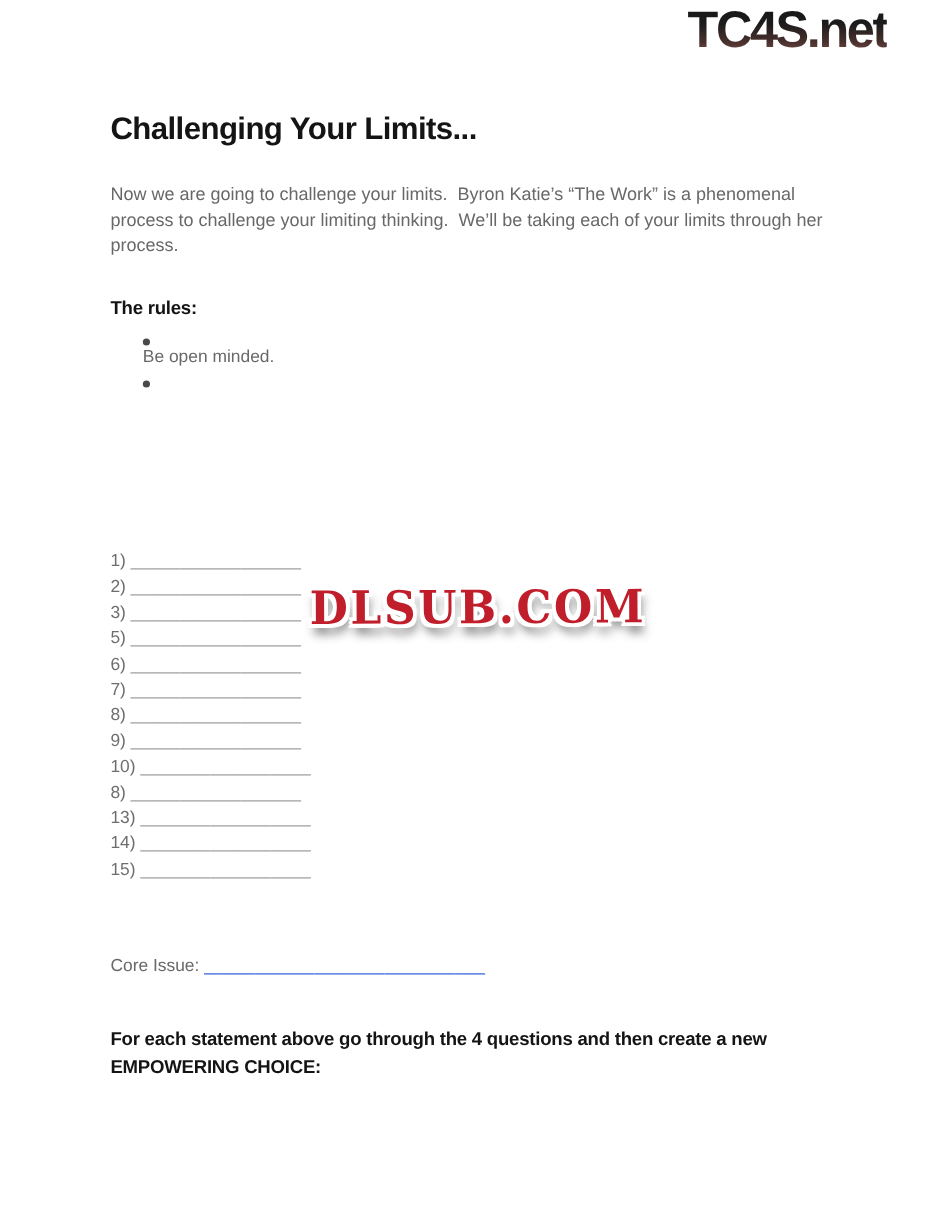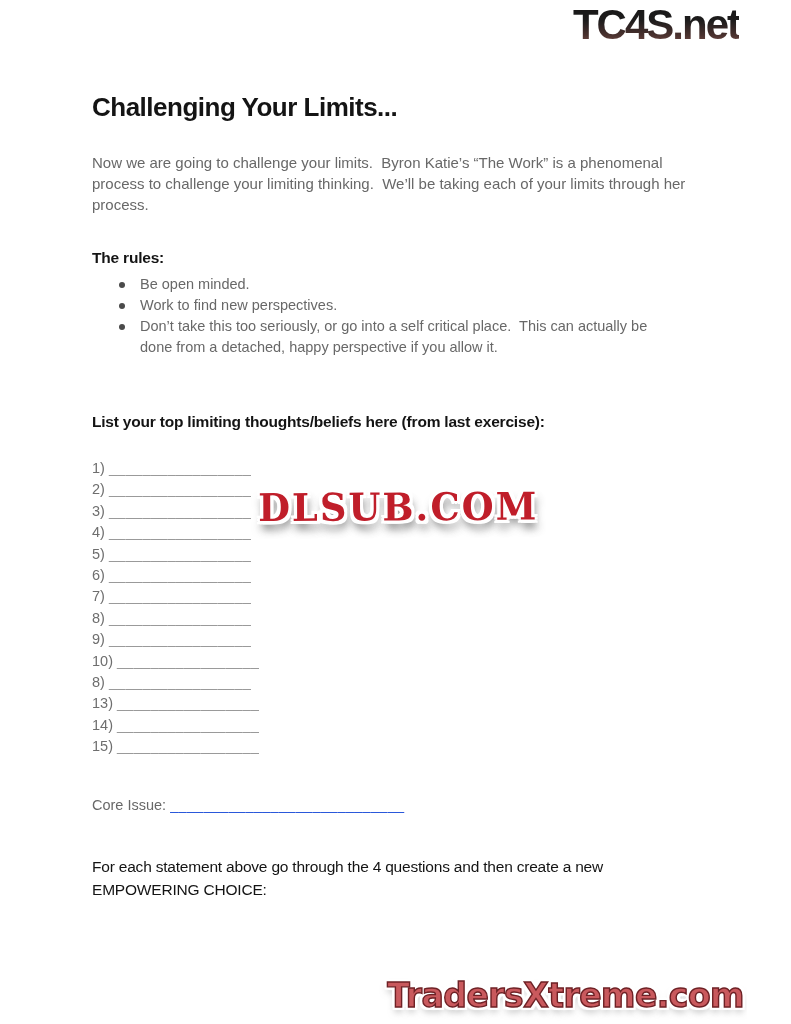--- a/index.html
+++ b/index.html
@@ -35,21 +35,21 @@
     white-space:pre-wrap;
   }
   .rules-heading {
     position:absolute; left:92px; top:249px;
     font-size:15.5px; font-weight:bold; color:#141414;
     letter-spacing:-0.2px;
   }
   .rules {
     position:absolute; left:119px; top:274px; width:600px;
   }
-  .rule-row { display:flex; align-items:flex-start; }
+  .rule-row { display:flex; align-items:flex-start;flex-direction:column; }
   .bullet-dot {
     flex:0 0 auto;
     width:6px; height:6px; border-radius:50%;
     background:#4a4a4a; margin:8px 15px 0 0;
   }
   .rule-text {
     font-size:14.5px; line-height:21px; color:#686868;
     white-space:pre-wrap;
   }
   .list-heading {
@@ -64,21 +64,21 @@
   .blank-row { white-space:nowrap; }
   .blank-row .num { color:#6e6e6e; }
   .blank-row .line { color:#949494; letter-spacing:0.3px; }
   .core-issue {
     position:absolute; left:92px; top:797px;
     font-size:14.5px; color:#686868;
   }
   .core-issue .line { color:#1d4ed8; letter-spacing:0.3px;margin-top:14px; }
   .closing {
     position:absolute; left:92px; top:855px; width:640px;
-    font-size:15.5px; line-height:23px; font-weight:normal; color:#141414;
+    font-size:15.5px; line-height:23px; font-weight:bold; color:#141414;
     letter-spacing:-0.2px;
     white-space:pre-wrap;
   }
 
   
   .wm-center {
     position:absolute; left:258px; top:484px;
     font-family:"DejaVu Serif", serif;
     font-weight:bold; font-size:36px; line-height:44px;
     letter-spacing:2px;
@@ -124,49 +124,39 @@
 
   <div class="rules">
 
       <div class="rule-row">
         <span class="bullet-dot"></span>
         <span class="rule-text">Be open minded.</span>
       </div>
 
       <div class="rule-row">
         <span class="bullet-dot"></span>
-        <span class="rule-text">Work to find new perspectives.</span>
-      </div>
-
-      <div class="rule-row">
-        <span class="bullet-dot"></span>
-        <span class="rule-text">Don’t take this too seriously, or go into a self critical place.  This can actually be
-done from a detached, happy perspective if you allow it.</span>
-      </div>
+      </div>
+
     </div>
 
-  <div class="list-heading">List your top limiting thoughts/beliefs here (from last exercise):</div>
 
   <div class="blank-list">
 
       <div class="blank-row">
         <span class="num">1)</span><span> </span><span class="line">_________________</span>
       </div>
 
       <div class="blank-row">
         <span class="num">2)</span><span> </span><span class="line">_________________</span>
       </div>
 
       <div class="blank-row">
         <span class="num">3)</span><span> </span><span class="line">_________________</span>
       </div>
 
-      <div class="blank-row">
-        <span class="num">4)</span><span> </span><span class="line">_________________</span>
-      </div>
 
       <div class="blank-row">
         <span class="num">5)</span><span> </span><span class="line">_________________</span>
       </div>
 
       <div class="blank-row">
         <span class="num">6)</span><span> </span><span class="line">_________________</span>
       </div>
 
       <div class="blank-row">
@@ -207,15 +197,14 @@
     <span>Core Issue:</span>
     <span> </span>
     <span class="line">____________________________</span>
   </div>
 
   <div class="closing">For each statement above go through the 4 questions and then create a new
 EMPOWERING CHOICE:</div>
 
   <div class="wm-center">DLSUB.COM</div>
 
-  <div class="wm-footer">TradersXtreme.com</div>
 
 </div>
 
 </body></html>

